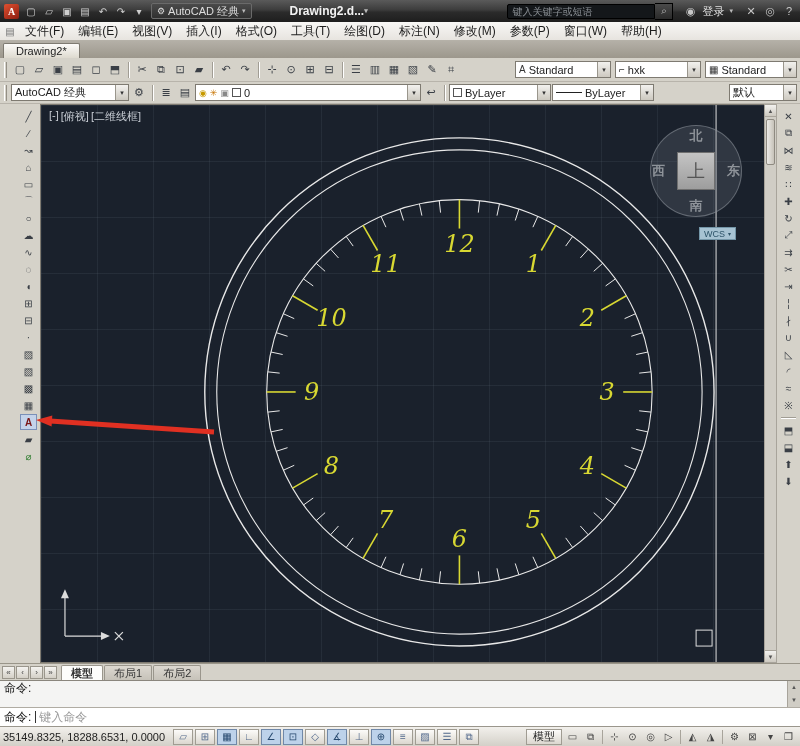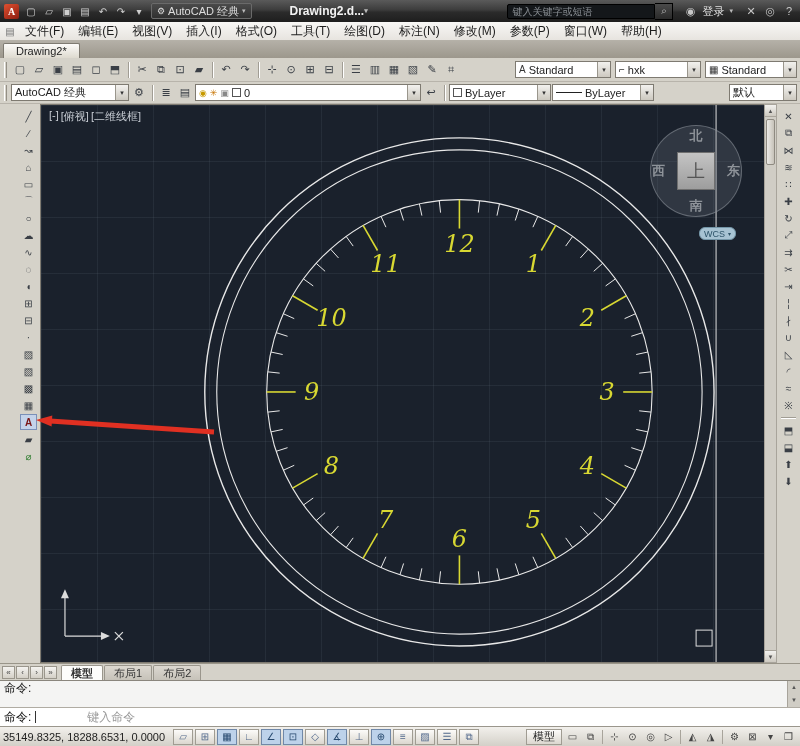--- a/index.html
+++ b/index.html
@@ -88,21 +88,21 @@
   .vc-lbl{position:absolute;color:#8e9399;font-size:13px;font-weight:bold;}
   .vc-n{left:0;right:0;top:2px;text-align:center;}
   .vc-s{left:0;right:0;bottom:2px;text-align:center;}
   .vc-w{left:2px;top:50%;transform:translateY(-50%);}
   .vc-e{right:2px;top:50%;transform:translateY(-50%);}
   .vc-top{position:absolute;left:27px;top:27px;width:38px;height:38px;
     background:linear-gradient(#c4c4c4,#9d9d9d);border:1px solid #6f6f6f;color:#555;
     font-size:18px;display:flex;align-items:center;justify-content:center;}
   .wcs-btn{position:absolute;right:28px;top:122px;height:13px;background:#a7c3d3;
     border:1px solid #7496a8;color:#2e5469;font-size:9px;padding:0 4px;display:flex;
-    align-items:center;gap:3px;border-radius:6px;}
+    align-items:center;gap:3px;border-radius:0;}
   .wcs-caret{font-size:6px;}
 
   
   .vscroll{width:13px;min-width:13px;background:#d0cdc5;border:1px solid #a8a49b;display:flex;
     flex-direction:column;align-items:center;font-size:6px;color:#555;}
   .sb-btn{height:12px;width:100%;display:flex;align-items:center;justify-content:center;
     background:linear-gradient(#f2f1ee,#cdc9c0);}
   .sb-top{border-bottom:1px solid #a8a49b;}
   .sb-bottom{border-top:1px solid #a8a49b;margin-top:auto;}
   .vthumb{width:9px;height:46px;background:linear-gradient(90deg,#eceae6,#c6c2b9);
@@ -123,21 +123,21 @@
 
   
   .cmd-history{height:27px;position:relative;padding:1px 16px 0 4px;font-size:12px;color:#1a1a1a;
     line-height:13px;background:#f4f4f3;border-top:1px solid #8a867d;}
   .cmd-scroll{position:absolute;right:0;top:0;bottom:0;width:13px;background:#d0cdc5;
     border-left:1px solid #a8a49b;display:flex;flex-direction:column;align-items:center;
     justify-content:space-between;font-size:6px;color:#555;}
   .cmd-input{height:19px;background:#fff;border-top:1px solid #b0aca3;display:flex;
     align-items:center;padding:0 4px;font-size:12px;color:#111;}
   .cmd-caret{width:1px;height:12px;background:#333;margin:0 3px 0 4px;}
-  .cmd-placeholder{color:#999;margin-left:48px;}
+  .cmd-placeholder{color:#999;}
 
   
   .statusbar{height:20px;min-height:20px;background:linear-gradient(#f2f0ec,#d3d0c8);
     border-top:1px solid #9a968c;display:flex;align-items:center;padding:0 3px;gap:2px;}
   .coords{font-size:11px;color:#222;min-width:168px;}
   .toggles{display:flex;gap:2px;align-items:center;}
   .sbtn{width:20px;height:16px;border:1px solid #a09c92;background:linear-gradient(#fcfbf9,#dbd7cf);
     display:inline-flex;align-items:center;justify-content:center;font-size:10px;color:#51688c;}
   .sbtn.pressed{background:#bdd2ea;border-color:#7088a8;color:#27496e;}
   .sb-spacer{flex:1;}

